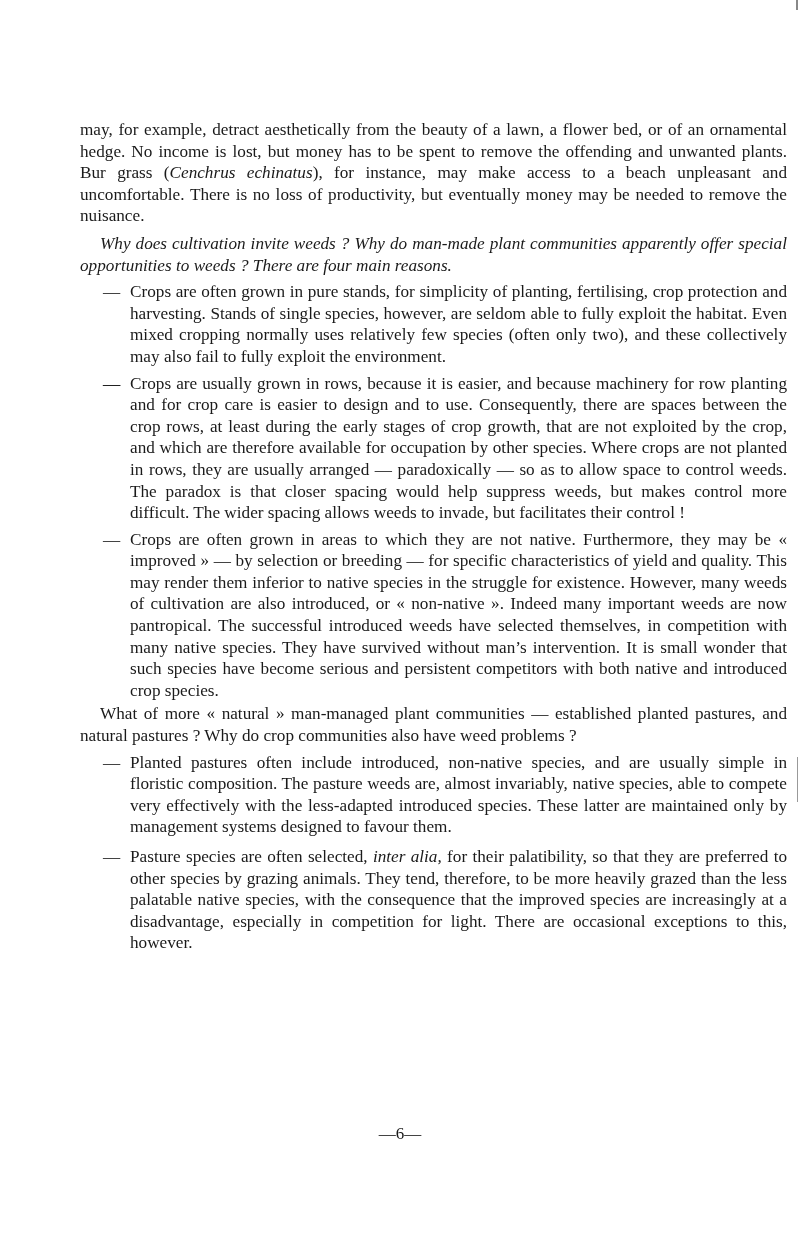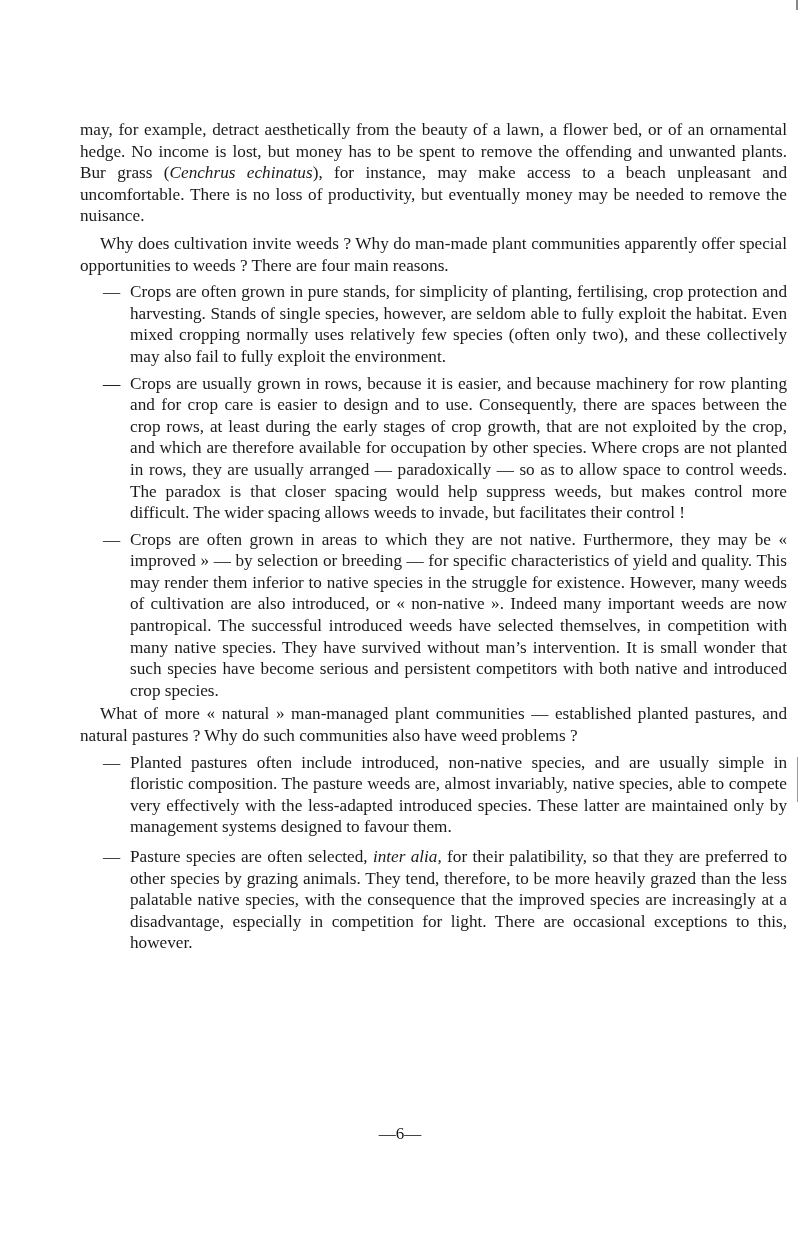--- a/index.html
+++ b/index.html
@@ -4,21 +4,21 @@
   <style>
     html, body { margin: 0; padding: 0; background: #ffffff; }
     body { width: 800px; height: 1241px; position: relative; overflow: hidden; }
     .page {
       position: absolute; left: 80px; top: 119px; width: 707px;
       font-family: "Liberation Serif", serif;
       font-size: 17.2px; line-height: 21.6px; color: #1a1a1a;
     }
     .para { margin: 0; text-align: justify; }
     .para.indent { text-indent: 20px; }
-    .para.gap { margin-top: 6px; }
+    .para.gap { margin-top: 6px; font-style: italic; }
     .bullets { list-style: none; margin: 5px 0 0 0; padding: 0; }
     .bullet {
       position: relative; padding-left: 50px; text-align: justify;
       margin-bottom: 5px;
     }
     .bullet .dash {
       position: absolute; left: 23px; top: 0;
     }
     .footer {
       position: absolute; top: 1124px; left: 0; width: 800px; text-align: center;
@@ -35,21 +35,21 @@
 
   <p class="para indent gap">Why does cultivation invite weeds ? Why do man-made plant communities apparently offer special opportunities to weeds ? There are four main reasons.</p>
 
   <ul class="bullets">
     <li class="bullet"><span class="dash">—</span><span>Crops are often grown in pure stands, for simplicity of planting, fertilising, crop protection and harvesting. Stands of single species, however, are seldom able to fully exploit the habitat. Even mixed cropping normally uses relatively few species (often only two), and these collectively may also fail to fully exploit the environment.</span></li>
     <li class="bullet"><span class="dash">—</span></li>
     <li class="bullet"><span class="dash">—</span><span>Crops are usually grown in rows, because it is easier, and because machinery for row planting and for crop care is easier to design and to use. Consequently, there are spaces between the crop rows, at least during the early stages of crop growth, that are not exploited by the crop, and which are therefore available for occupation by other species. Where crops are not planted in rows, they are usually arranged — paradoxically — so as to allow space to control weeds. The paradox is that closer spacing would help suppress weeds, but makes control more difficult. The wider spacing allows weeds to invade, but facilitates their control !</span></li>
     <li class="bullet"><span class="dash">—</span><span>Crops are often grown in areas to which they are not native. Furthermore, they may be « improved » — by selection or breeding — for specific characteristics of yield and quality. This may render them inferior to native species in the struggle for existence. However, many weeds of cultivation are also introduced, or « non-native ». Indeed many important weeds are now pantropical. The successful introduced weeds have selected themselves, in competition with many native species. They have survived without man’s intervention. It is small wonder that such species have become serious and persistent competitors with both native and introduced crop species.</span></li>
   </ul>
 
-  <p class="para indent" style="margin-top:-3px">What of more « natural » man-managed plant communities — established planted pastures, and natural pastures ? Why do such communities also have weed problems ?</p>
+  <p class="para indent" style="margin-top:-3px">What of more « natural » man-managed plant communities — established planted pastures, and natural pastures ? Why do crop communities also have weed problems ?</p>
 
   <ul class="bullets">
     <li class="bullet"><span class="dash">—</span><span>Planted pastures often include introduced, non-native species, and are usually simple in floristic composition. The pasture weeds are, almost invariably, native species, able to compete very effectively with the less-adapted introduced species. These latter are maintained only by management systems designed to favour them.</span></li>
     <li class="bullet" style="margin-top:8px"><span class="dash">—</span><span>Pasture species are often selected, </span><em>inter alia,</em><span> for their palatibility, so that they are preferred to other species by grazing animals. They tend, therefore, to be more heavily grazed than the less palatable native species, with the consequence that the improved species are increasingly at a disadvantage, especially in competition for light. There are occasional exceptions to this, however.</span></li>
   </ul>
 </div>
 
 <div class="footer">—6—</div>
 
 <div class="mark" style="left:796px;top:0;width:2px;height:10px"></div>

